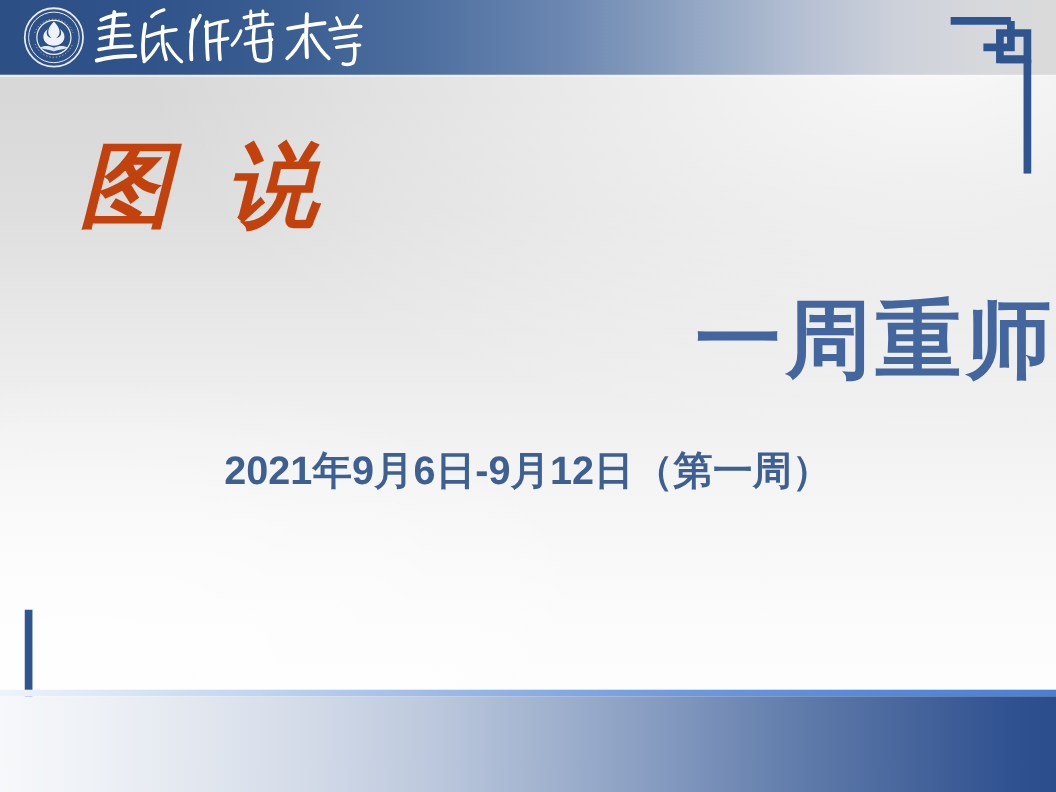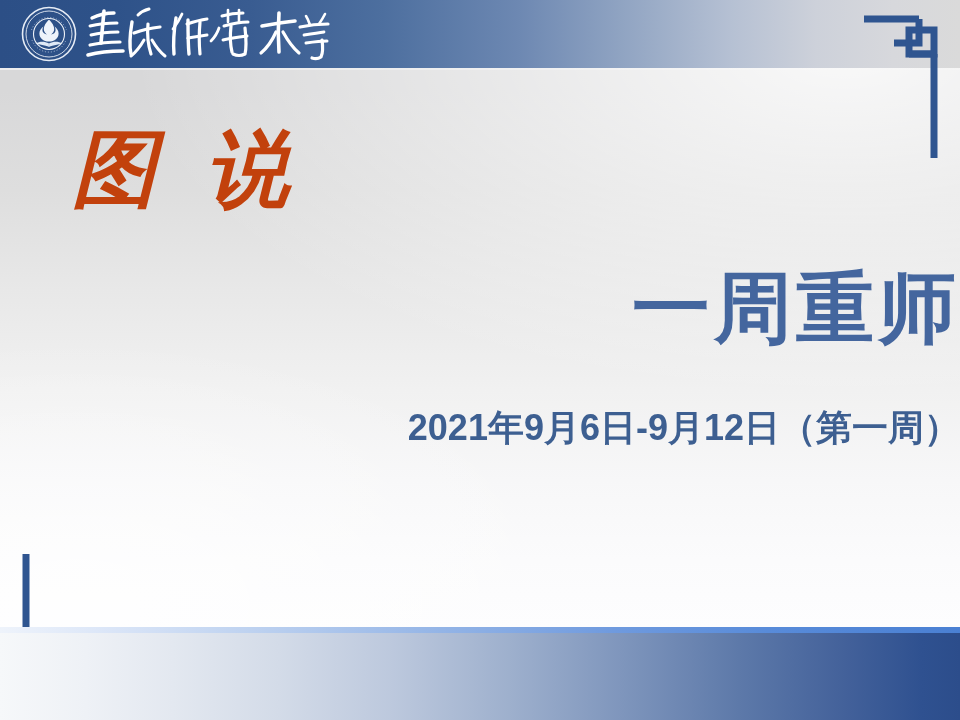--- a/index.html
+++ b/index.html
@@ -169,21 +169,21 @@
     font-weight: 700;
     letter-spacing: 4px;
     line-height: 1.05;
     white-space: nowrap;
   }
 
   #subtitle-date {
     position: absolute;
     left: 0; top: 406px;
     width: 960px;
-    text-align: right;
+    text-align: center;
     color: #3d5f91;
     font-family: "Liberation Sans", "DejaVu Sans", sans-serif;
     font-size: 36px;
     font-weight: 700;
     letter-spacing: 0px;
     line-height: 1.2;
     white-space: nowrap;
   }
 </style>
 </head>

